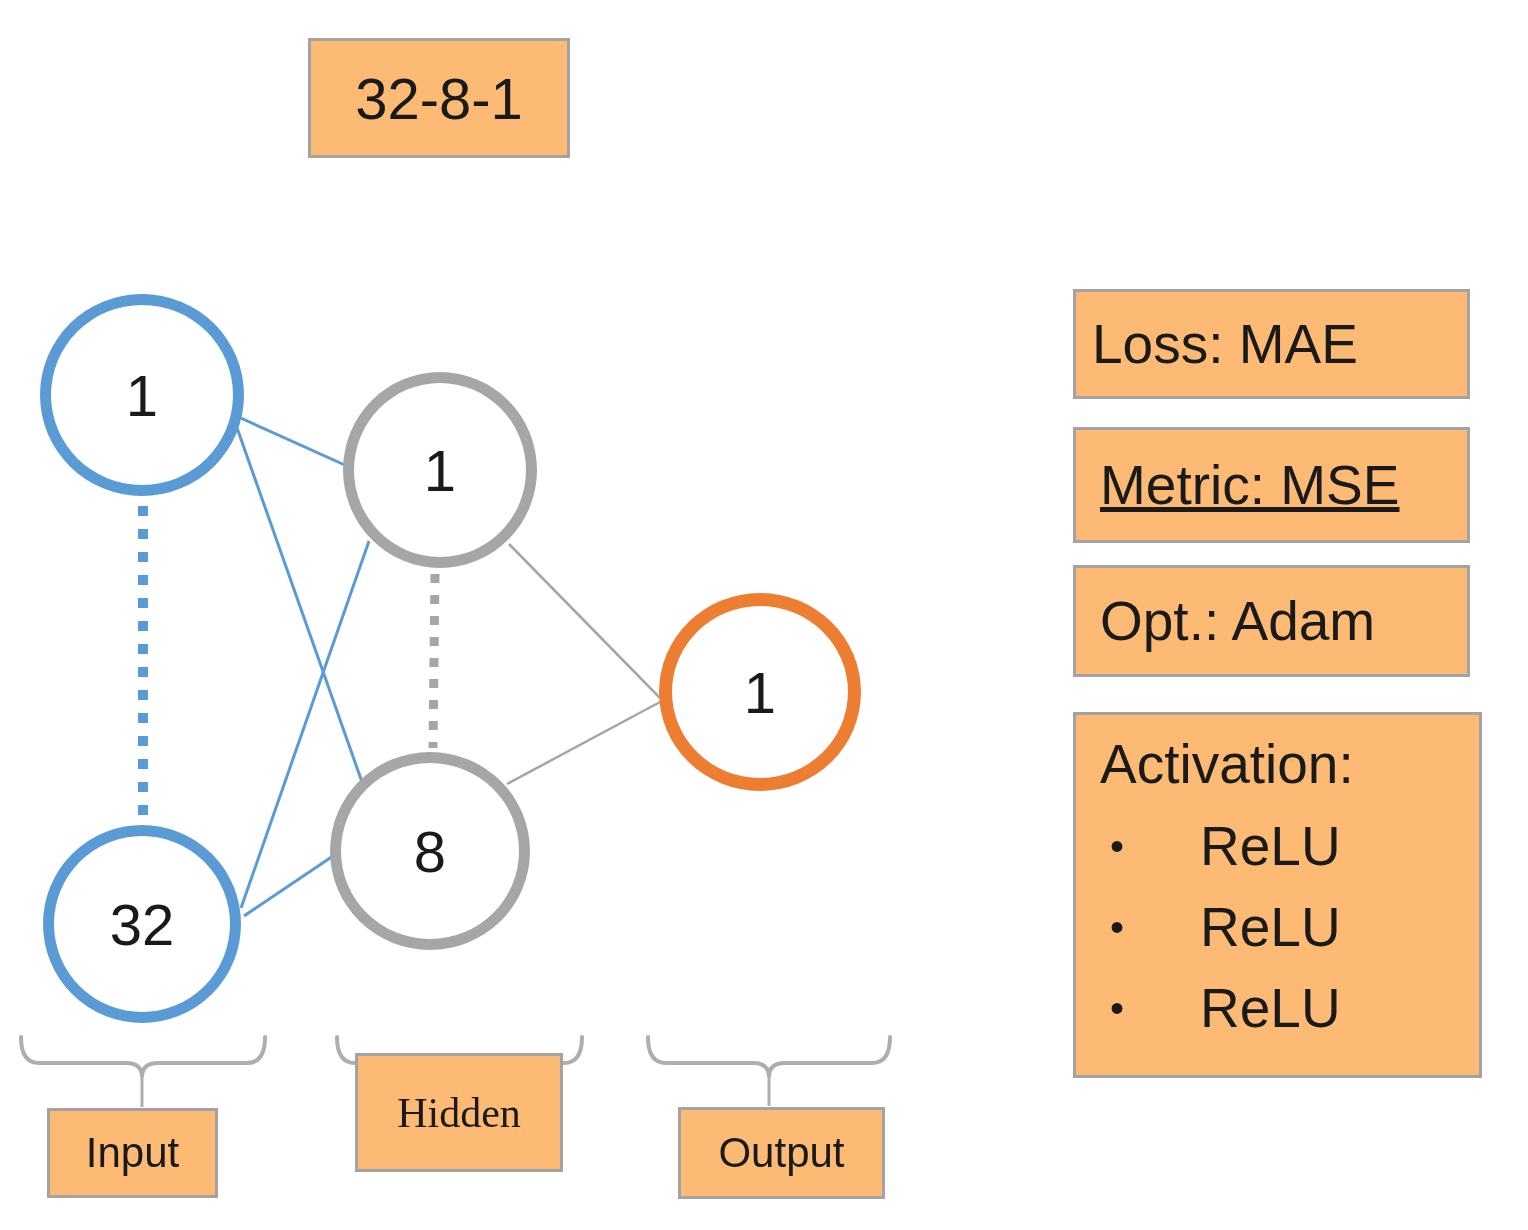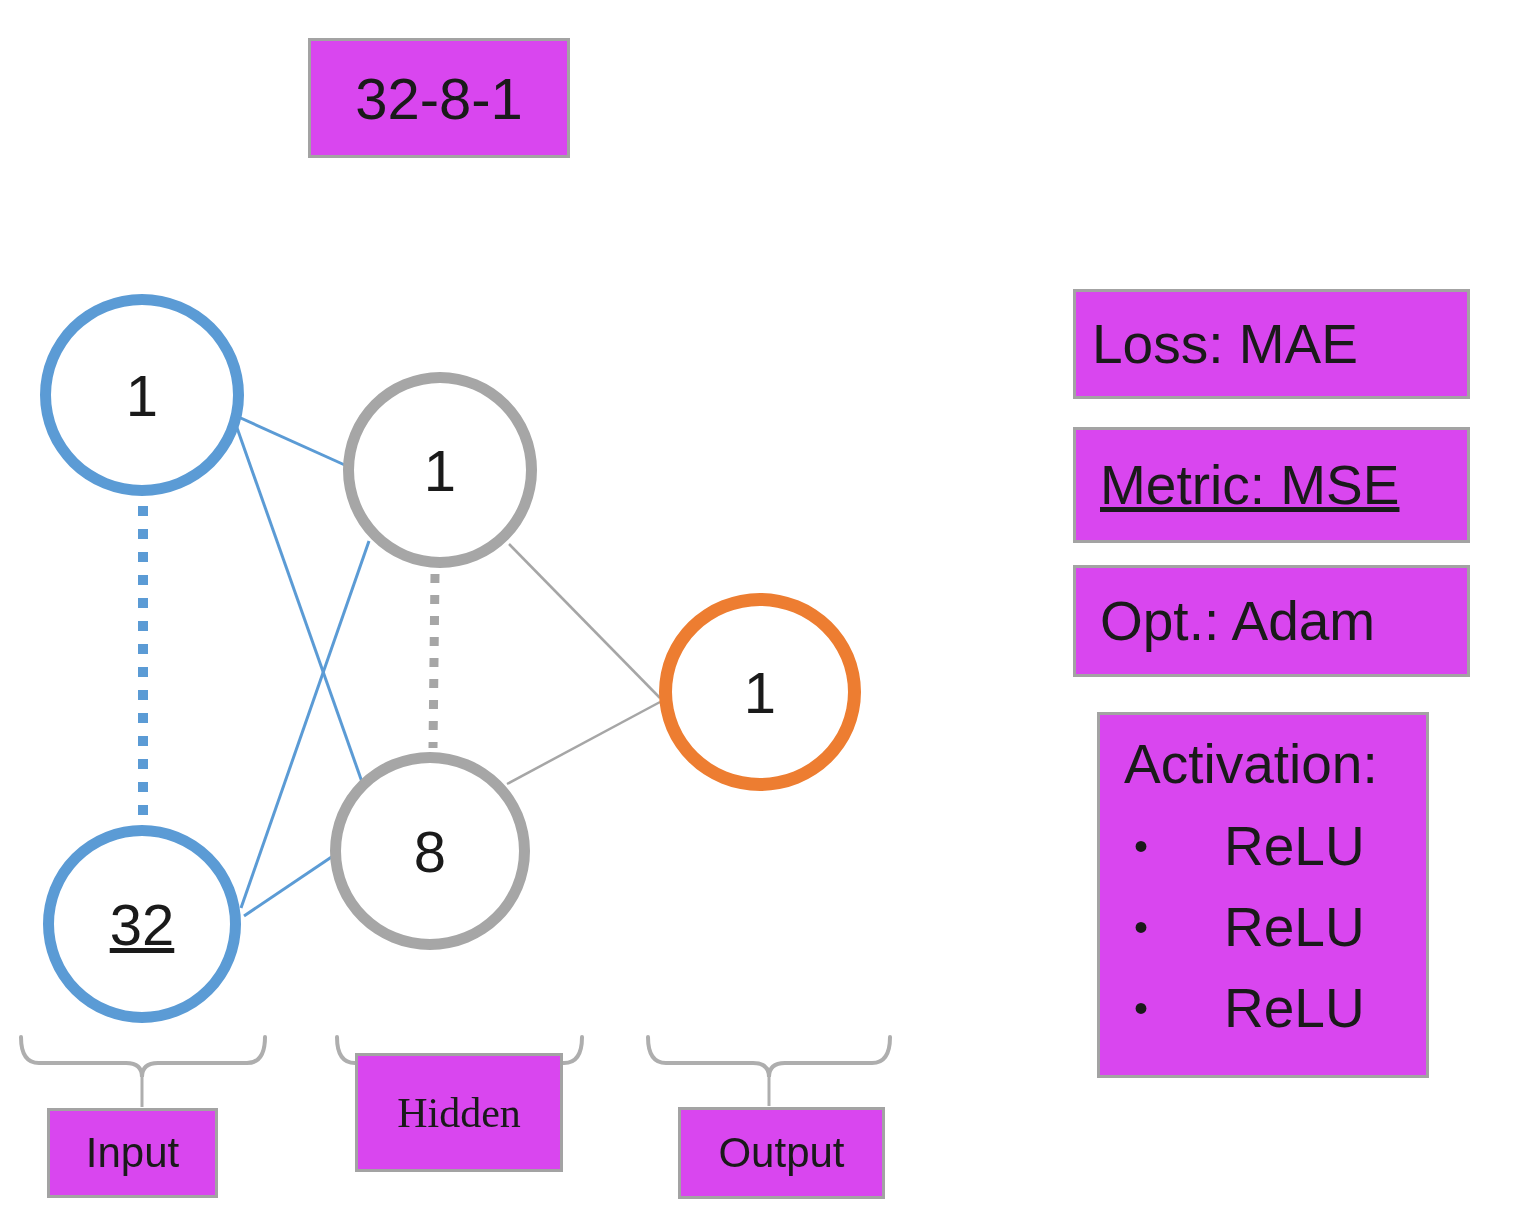--- a/index.html
+++ b/index.html
@@ -29,21 +29,21 @@
     color: #1a1a1a;
   }
   .node-blue   { border: 11px solid #5B9BD5; }
   .node-gray   { border: 11px solid #A6A6A6; }
   .node-orange { border: 13px solid #ED7D31; }
 
   .box {
     position: absolute;
     box-sizing: border-box;
     border: 3px solid #a3a3a3;
-    background: #d946ef;
+    background: #fdba74;
   }
   .box-center {
     display: flex;
     align-items: center;
     justify-content: center;
   }
   .title-box { left: 308px; top: 38px; width: 262px; height: 120px; font-size: 58px; }
 
   .info-box {
     left: 1073px;
@@ -52,24 +52,23 @@
     align-items: center;
     padding-left: 24px;
     font-size: 55px;
   }
   .loss-box   { top: 289px; height: 110px; padding-left: 16px; }
   .metric-box { top: 427px; height: 116px; text-decoration: underline; }
   .opt-box    { top: 565px; height: 112px; }
 
   .activation-box {
     left: 1073px; top: 712px;
-    width: 332px; height: 366px;
+    width: 409px; height: 366px;
     padding: 20px 10px 0 24px;
     font-size: 55px;
-    margin-left: 24px;
   }
   .act-heading { line-height: 58px; }
   .act-list { margin-top: 12px; }
   .act-row {
     display: flex;
     align-items: center;
     height: 81px;
     padding-left: 10px;
   }
   .bullet {
@@ -118,21 +117,21 @@
     <line class="brace-tail" x1="769" y1="1077" x2="769" y2="1106"></line>
   </svg>
 
   <div class="box box-center title-box">
     <span>32-8-1</span>
   </div>
 
   <div class="node node-blue" style="left:40px; top:294px; width:204px; height:202px;">
     <span>1</span>
   </div>
-  <div class="node node-blue" style="left:43px; top:825px; width:198px; height:198px;text-decoration:underline;">
+  <div class="node node-blue" style="left:43px; top:825px; width:198px; height:198px;">
     <span>32</span>
   </div>
   <div class="node node-gray" style="left:343px; top:372px; width:194px; height:196px;">
     <span>1</span>
   </div>
   <div class="node node-gray" style="left:330px; top:752px; width:200px; height:198px;">
     <span>8</span>
   </div>
   <div class="node node-orange" style="left:659px; top:593px; width:202px; height:198px;">
     <span>1</span>

